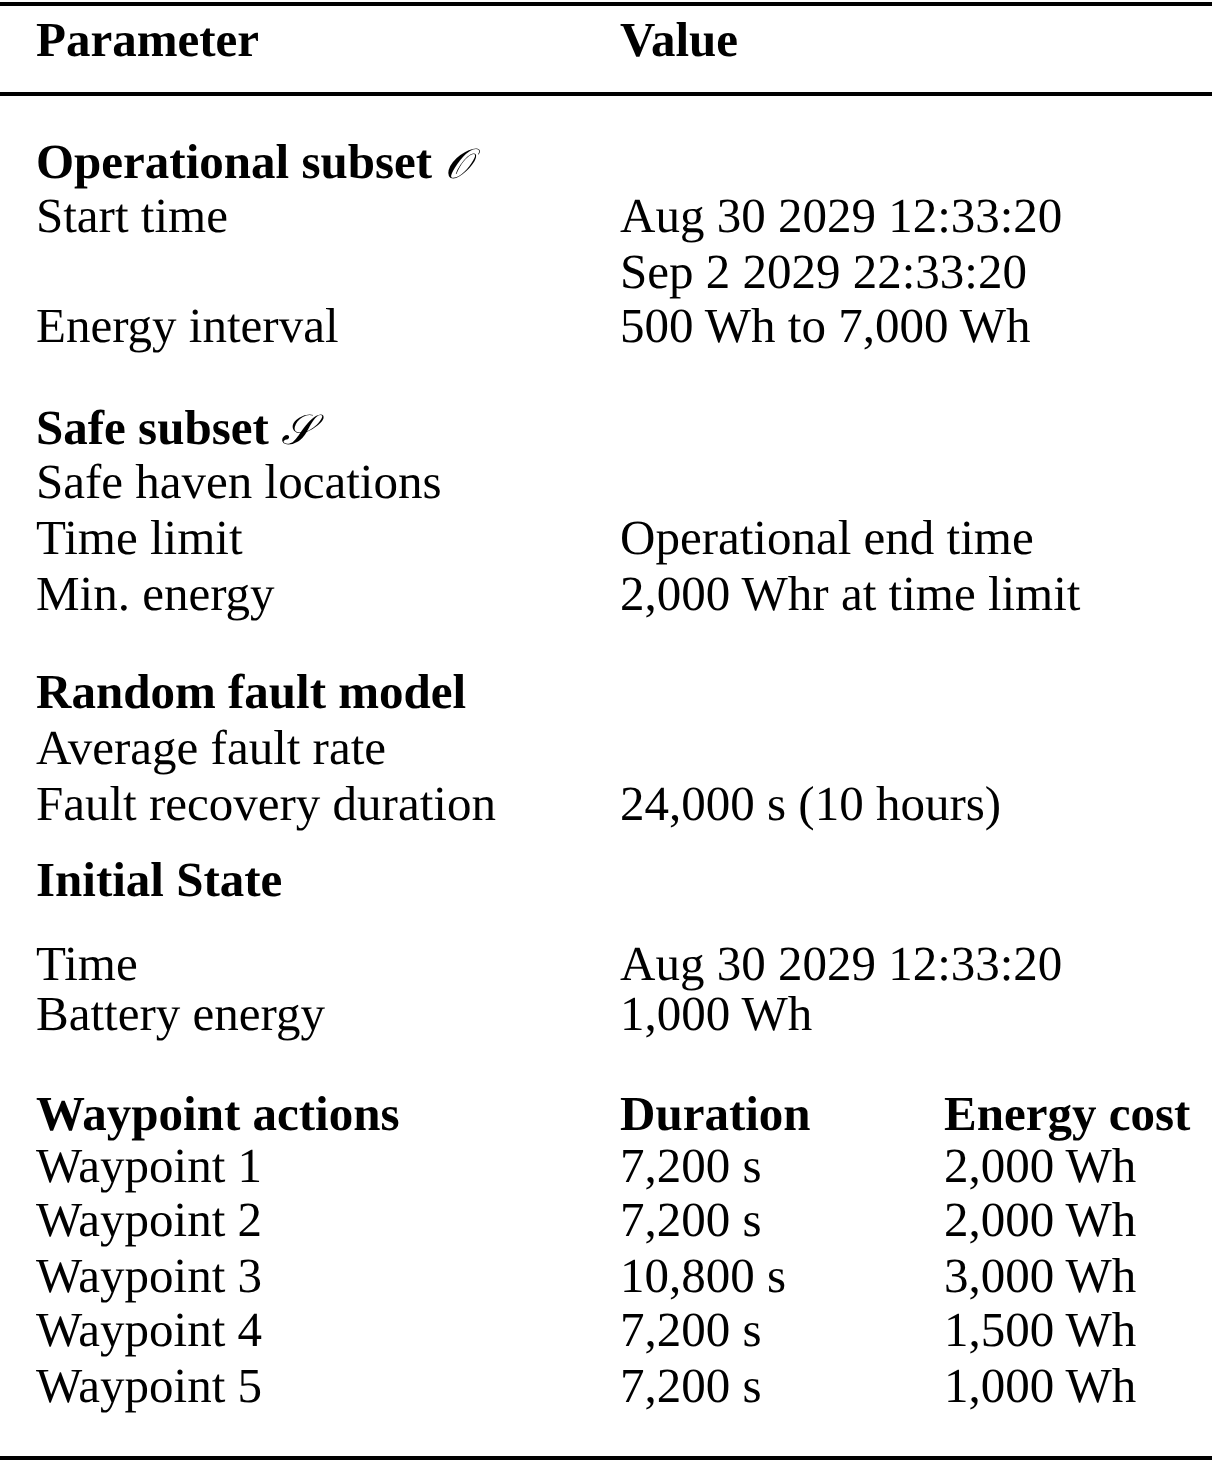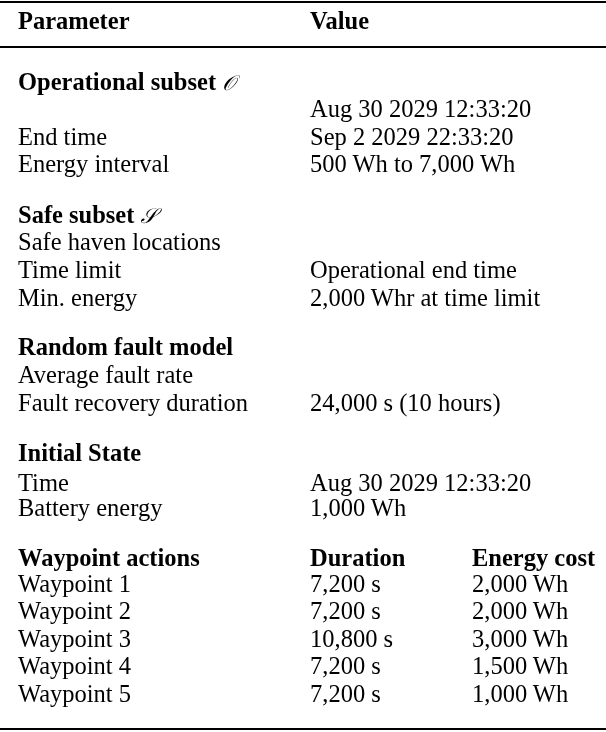--- a/index.html
+++ b/index.html
@@ -32,24 +32,24 @@
     <span class="c1 b">Parameter</span>
     <span class="c2 b">Value</span>
   </div>
 
   <div class="rule mid"></div>
 
   <div class="line" style="top:68px">
     <span class="c1"><span class="b">Operational subset</span> <span class="i">𝒪</span></span>
   </div>
   <div class="line" style="top:95px">
+    <span class="c1">Start time</span>
     <span class="c2">Aug 30 2029 12:33:20</span>
   </div>
   <div class="line" style="top:123px">
-    <span class="c1">End time</span>
     <span class="c2">Sep 2 2029 22:33:20</span>
   </div>
   <div class="line" style="top:150px">
     <span class="c1">Energy interval</span>
     <span class="c2">500 Wh to 7,000 Wh</span>
   </div>
 
   <div class="line" style="top:201px">
     <span class="c1"><span class="b">Safe subset</span> <span class="i">𝒮</span></span>
   </div>
@@ -69,21 +69,21 @@
     <span class="c1 b">Random fault model</span>
   </div>
   <div class="line" style="top:361px">
     <span class="c1">Average fault rate</span>
   </div>
   <div class="line" style="top:389px">
     <span class="c1">Fault recovery duration</span>
     <span class="c2">24,000 s (10 hours)</span>
   </div>
 
-  <div class="line" style="top:439px">
+  <div class="line" style="top:427px">
     <span class="c1 b">Initial State</span>
   </div>
   <div class="line" style="top:469px">
     <span class="c1">Time</span>
     <span class="c2">Aug 30 2029 12:33:20</span>
   </div>
   <div class="line" style="top:494px">
     <span class="c1">Battery energy</span>
     <span class="c2">1,000 Wh</span>
   </div>

